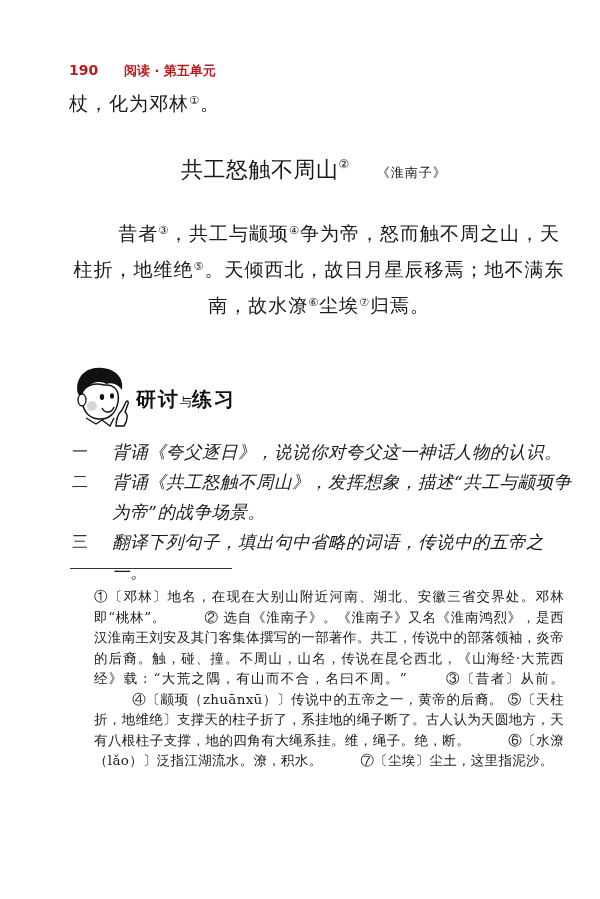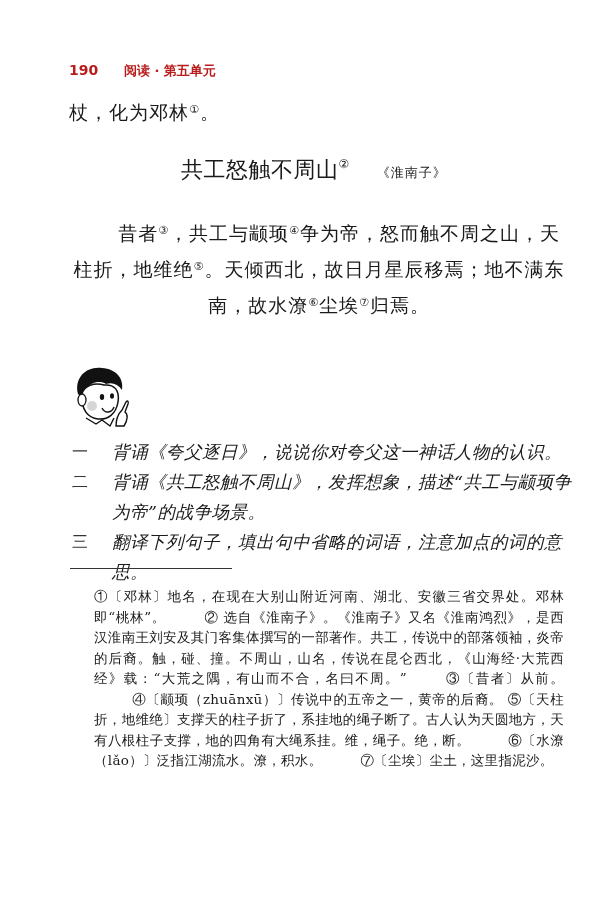--- a/index.html
+++ b/index.html
@@ -9,21 +9,21 @@
       color: #1a1a1a;
     }
     .header {
       position: absolute; left: 69px; top: 62px;
       font-family: "DejaVu Sans", "Liberation Sans", sans-serif;
       font-size: 14px; font-weight: bold; color: #b91c1c;
     }
     .header .page-num { display: inline-block; width: 50px; }
     .header .unit { font-size: 13px; }
     .line0 {
-      position: absolute; left: 69px; top: 100px;
+      position: absolute; left: 69px; top: 91px;
       font-size: 19px; letter-spacing: 1px;
     }
     sup.fn { font-size: 11px; vertical-align: 6px; font-family: "DejaVu Sans", sans-serif; }
     .title-row {
       position: absolute; left: 181px; top: 155px; white-space: nowrap;
     }
     .title {
       font-family: Liberation Mono, monospace;
       font-size: 22px; color: #1a1a1a; letter-spacing: 0.5px;
     }
@@ -97,34 +97,37 @@
     <ellipse cx="40" cy="32" rx="2" ry="2.8" fill="#111"></ellipse>
 
     <circle cx="20" cy="42" r="5" fill="#bbb" opacity="0.6"></circle>
 
     <path d="M30 44 C33 50 40 49 42 43" fill="#fff" stroke="#111" stroke-width="1.4"></path>
 
     <path d="M14 54 L24 60 L30 56 L38 62 L42 54" fill="none" stroke="#111" stroke-width="1.4"></path>
 
     <path d="M44 62 C44 56 46 50 50 46 L54 38 C55 36 57 37 56 40 L53 48 C56 50 56 56 52 62 Z" fill="#fff" stroke="#111" stroke-width="1.4"></path>
   </svg>
+  <div class="section-title">
+    <span>研讨</span><span class="small">与</span><span>练习</span>
+  </div>
 </div>
 
 <div class="exercises">
   <div class="ex-item">
     <span class="ex-num">一</span>
     <span class="ex-text">背诵《夸父逐日》，说说你对夸父这一神话人物的认识。</span>
   </div>
   <div class="ex-item">
     <span class="ex-num">二</span>
     <span class="ex-text">背诵《共工怒触不周山》，发挥想象，描述“共工与颛顼争为帝”的战争场景。</span>
   </div>
   <div class="ex-item">
     <span class="ex-num">三</span>
-    <span class="ex-text">翻译下列句子，填出句中省略的词语，注意加点的词的意思。</span>
+    <span class="ex-text">翻译下列句子，填出句中省略的词语，传说中的五帝之一。</span>
   </div>
 </div>
 
 <div class="rule"></div>
 
 <div class="notes">
   <span><span>①</span><span>〔邓林〕地名，在现在大别山附近河南、湖北、安徽三省交界处。邓林即“桃林”。</span></span><span class="gap"></span><span><span>②</span> <span>选自《淮南子》。《淮南子》又名《淮南鸿烈》，是西汉淮南王刘安及其门客集体撰写的一部著作。共工，传说中的部落领袖，炎帝的后裔。触，碰、撞。不周山，山名，传说在昆仑西北，《山海经·大荒西经》载：“大荒之隅，有山而不合，名曰不周。”</span></span><span class="gap"></span><span><span>③</span><span>〔昔者〕从前。</span></span><span class="gap"></span><span><span>④</span><span>〔颛顼（zhuānxū）〕传说中的五帝之一，黄帝的后裔。</span></span> <span><span>⑤</span><span>〔天柱折，地维绝〕支撑天的柱子折了，系挂地的绳子断了。古人认为天圆地方，天有八根柱子支撑，地的四角有大绳系挂。维，绳子。绝，断。</span></span><span class="gap"></span><span><span>⑥</span><span>〔水潦（lǎo）〕泛指江湖流水。潦，积水。</span></span><span class="gap"></span><span><span>⑦</span><span>〔尘埃〕尘土，这里指泥沙。</span></span>
 </div>
 
 </body></html>

